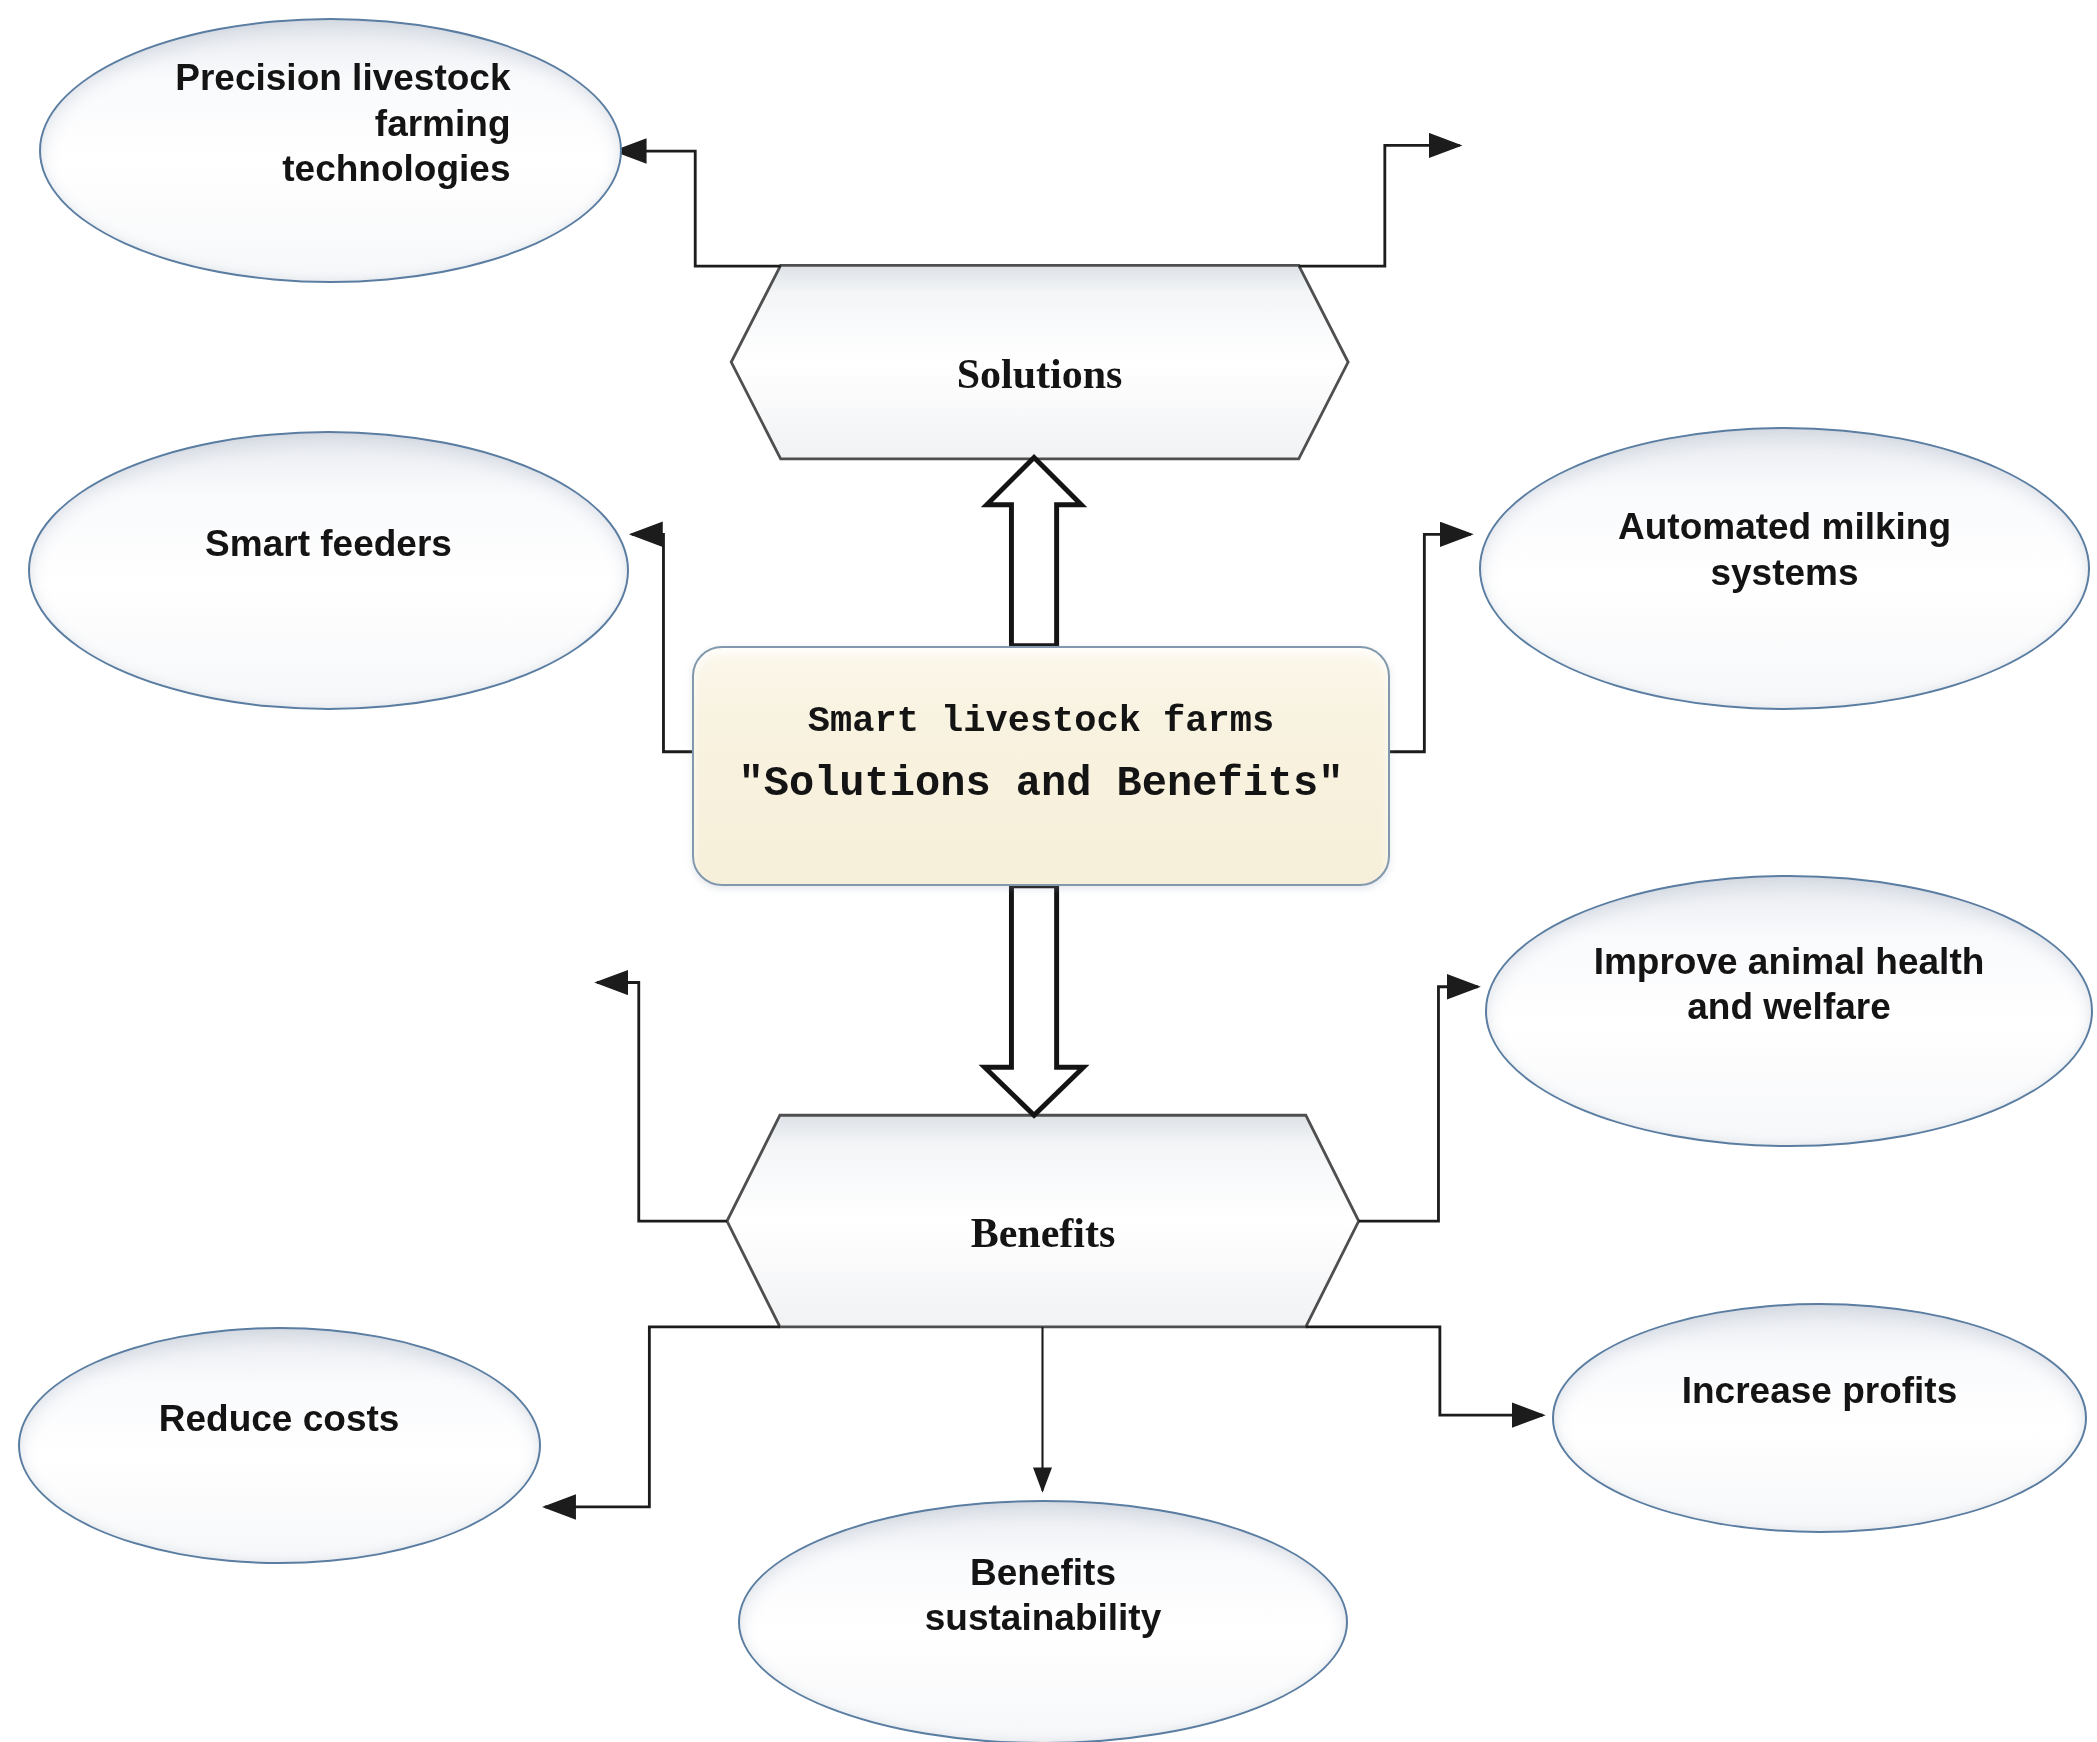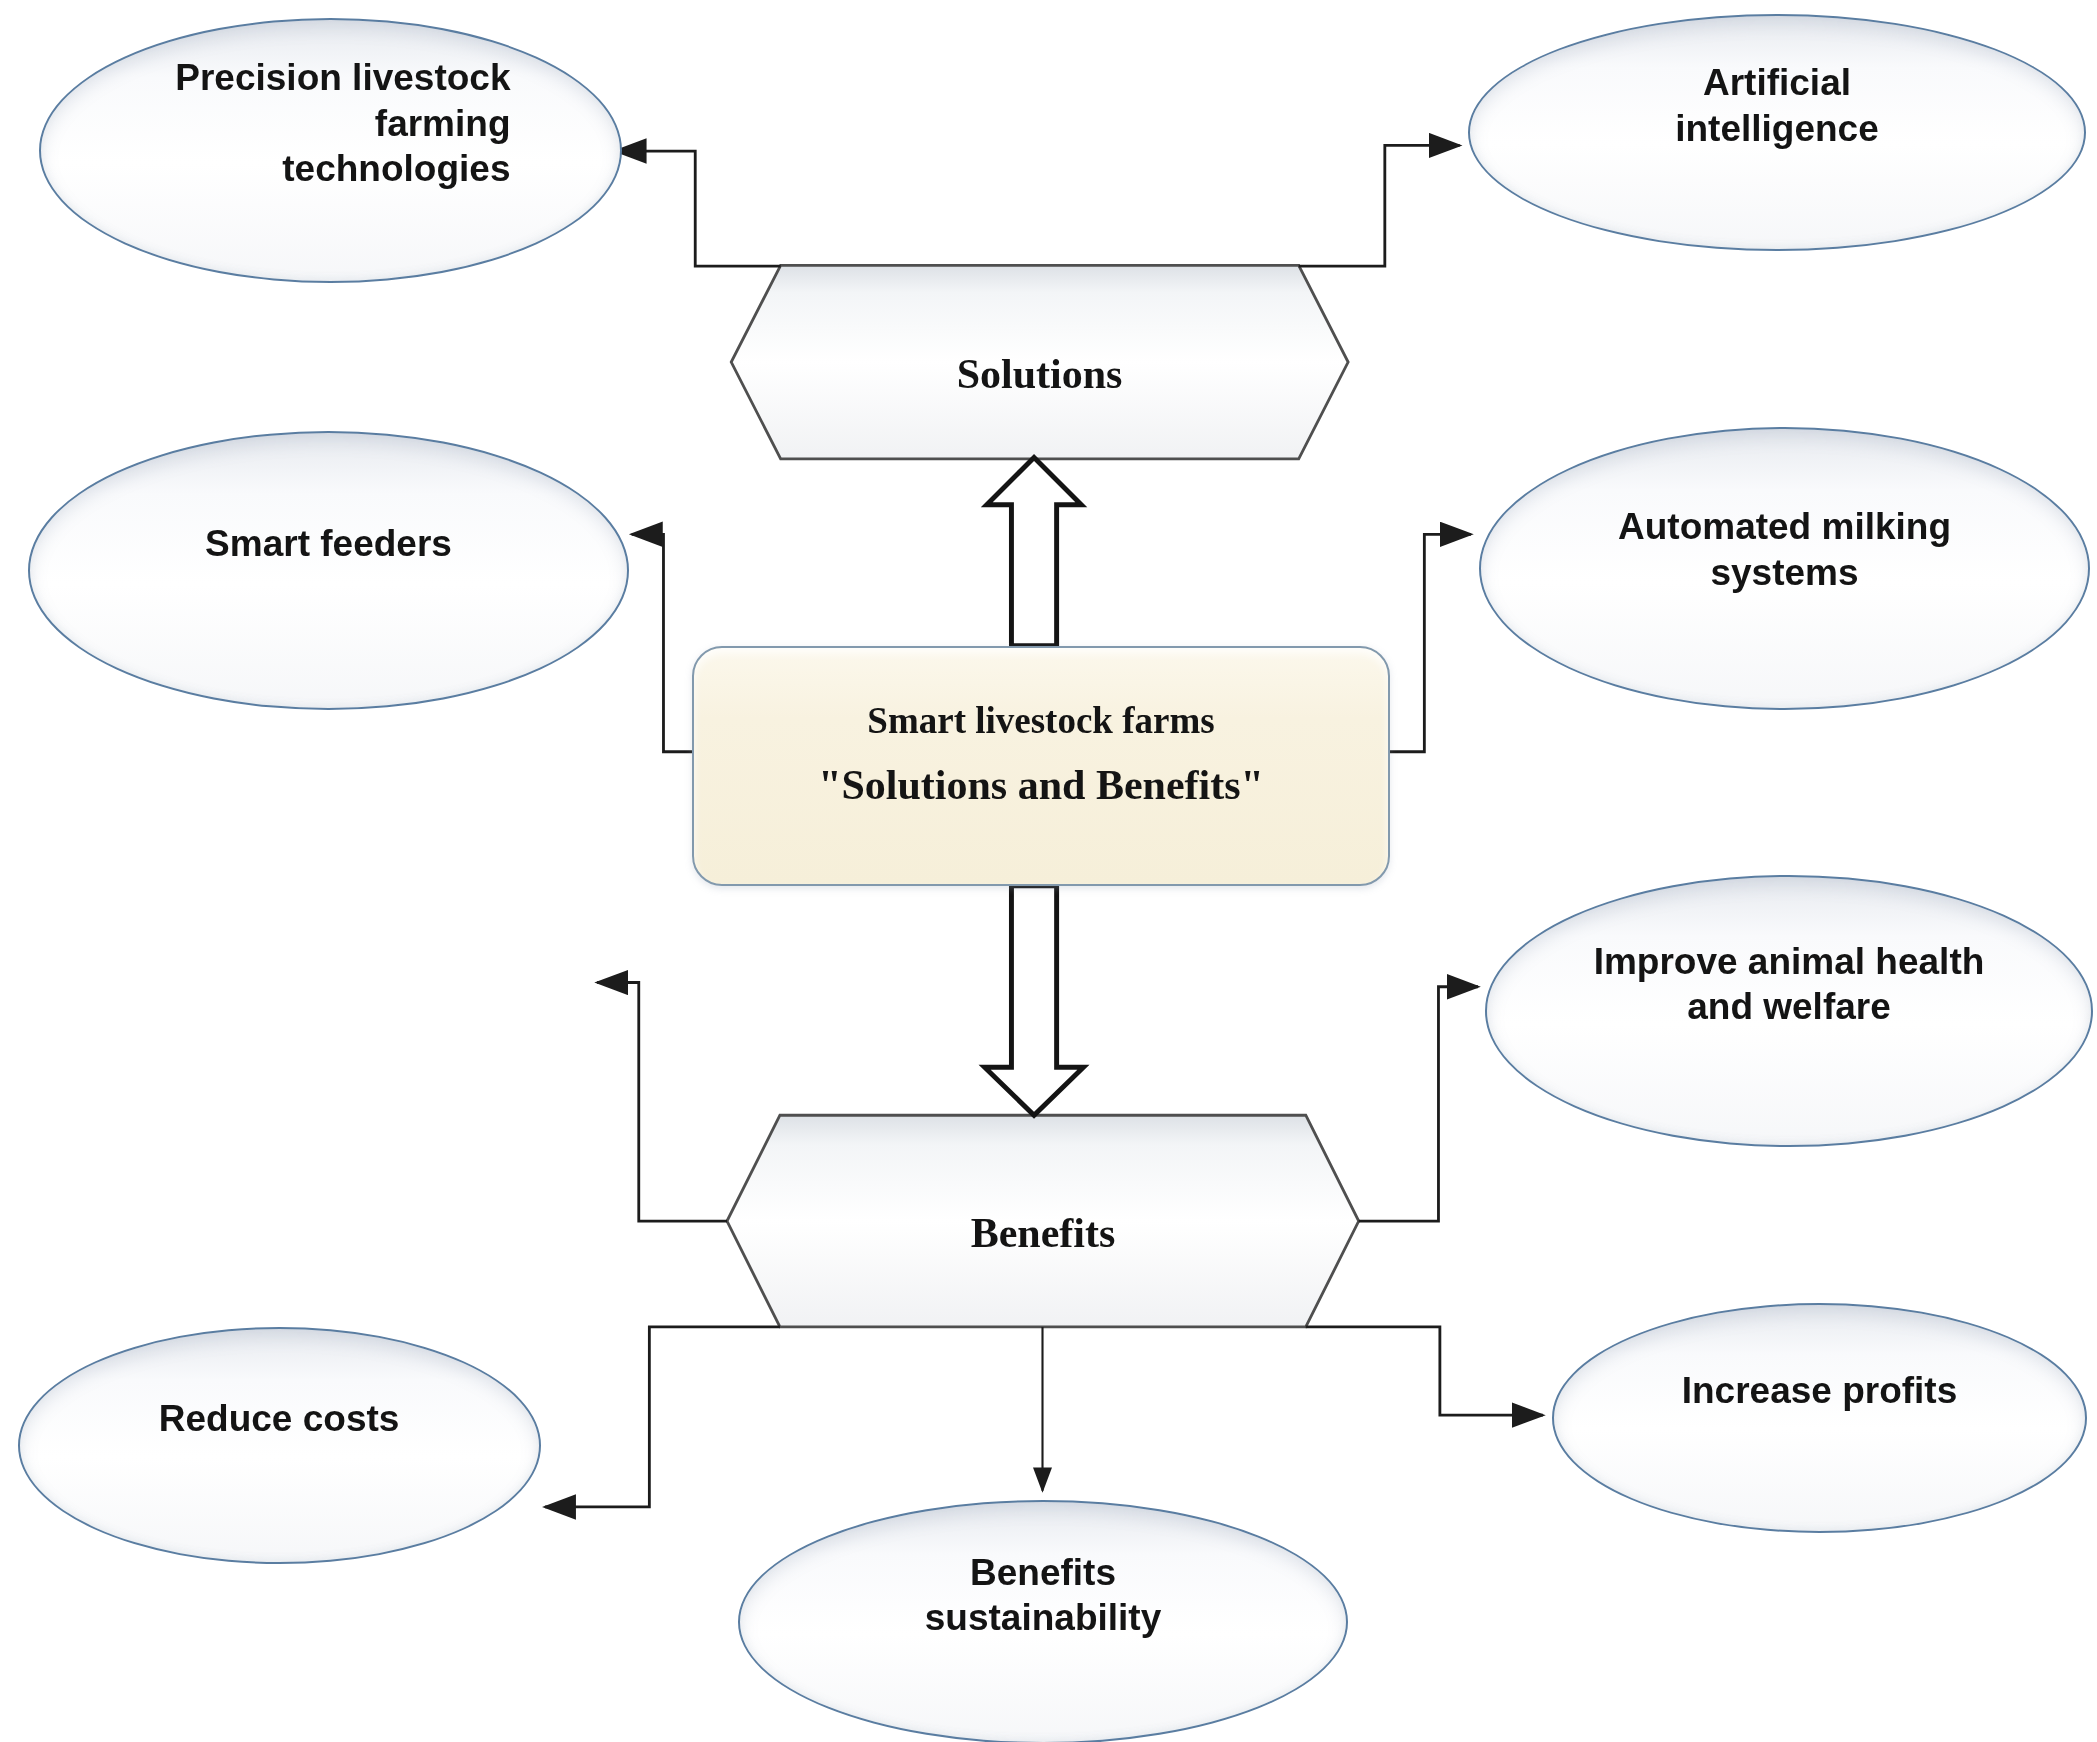--- a/index.html
+++ b/index.html
@@ -39,21 +39,21 @@
 
   
   .cbox{
     position:absolute;left:692px;top:646px;width:698px;height:240px;
     box-sizing:border-box;
     background:linear-gradient(180deg,#fcf8ec 0%,#f8f2e0 30%,#f6efd9 100%);
     border:2.8px solid #8299ad;border-radius:30px;
     box-shadow:inset 0 5.6px 8.5px rgba(255,255,255,.8), 0 2.8px 7px rgba(150,165,185,.25);
     display:flex;flex-direction:column;align-items:center;justify-content:center;
     text-align:center;color:#141414;
-    font-family:Liberation Serif, serif;font-weight:bold;
+    font-family:Liberation Mono, monospace;font-weight:bold;
   }
   .cbox .l1{font-size:37px;margin-bottom:18.4px;margin-top:-24px;}
   .cbox .l2{font-size:42px;}
 </style>
 </head>
 <body>
 
 <div class="canvas">
 
   <svg class="wires" viewBox="0 0 2971 2468">
@@ -97,23 +97,20 @@
 
   <div class="cbox">
     <div class="l1">Smart livestock farms</div>
     <div class="l2">"Solutions and Benefits"</div>
   </div>
 
   <div class="enode" style="left:39px;top:17.6px;width:579px;height:261px;text-align:right;">
     <div class="lbl" style="width:360px;">Precision livestock farming technologies</div>
   </div>
 
-  <div class="enode" style="left:1468px;top:14px;width:614px;height:233px;">
-    <div class="lbl" style="width:282px;">Artificial intelligence</div>
-  </div>
 
   <div class="enode" style="left:28px;top:431px;width:597px;height:275px;">
     <div class="lbl" style="width:452px;">Smart feeders</div>
   </div>
 
   <div class="enode" style="left:1479px;top:427px;width:607px;height:279px;">
     <div class="lbl" style="width:395px;margin-top:16px;">Automated milking systems</div>
   </div>
 
 

